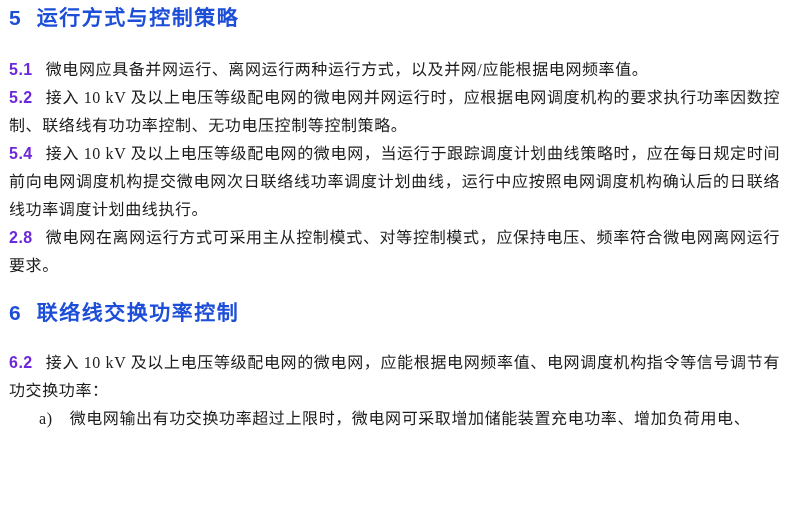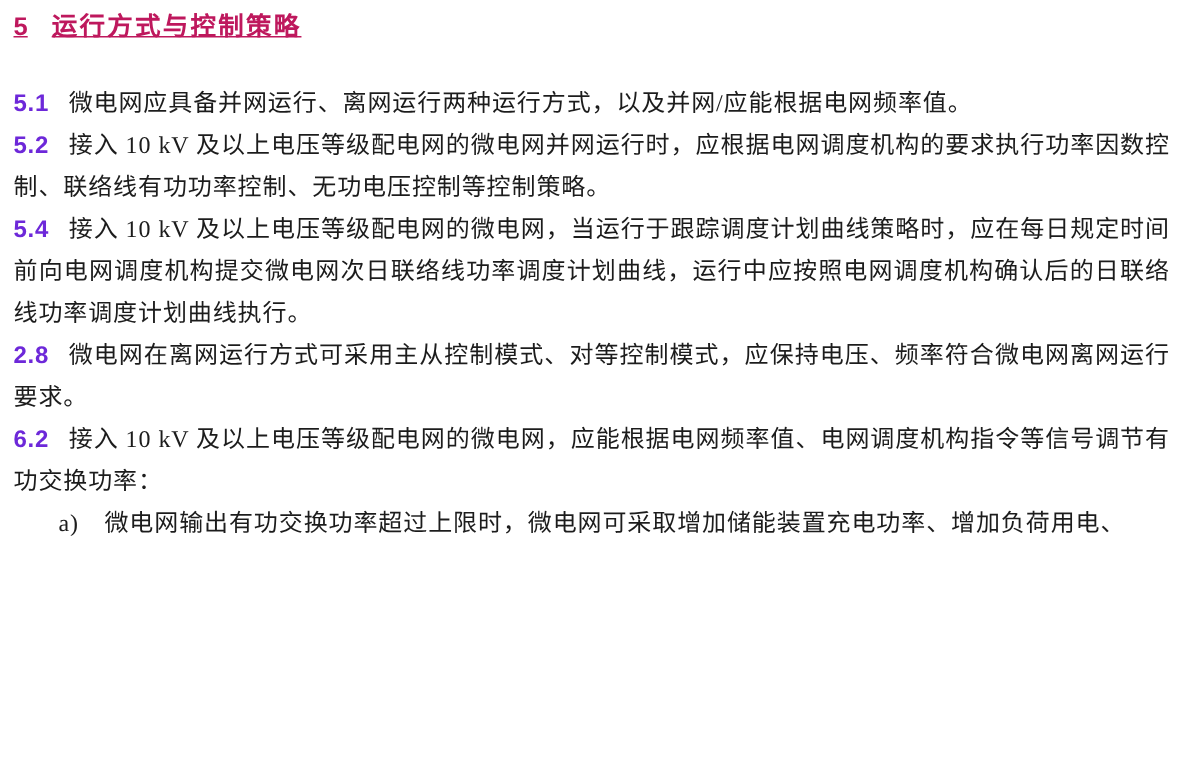--- a/index.html
+++ b/index.html
@@ -18,26 +18,25 @@
     height: 513px;
     padding: 6px 11px 0 9px;
     background: #ffffff;
     color: #1c1c1c;
     font-family: "Liberation Serif", "DejaVu Serif", serif;
     font-size: 16px;
   }
   .section-heading {
     margin: 0 0 26px 0;
     font-family: "Liberation Sans", "DejaVu Sans", sans-serif;
-    font-size: 17px;
+    font-size: 21px;
     font-weight: 700;
     line-height: 24px;
     letter-spacing: 1.5px;
-    color: #be185d;
-    text-decoration: underline;
+    color: #1d4ed8;
   }
   .section-heading.second {
     margin-top: 21px;
     margin-bottom: 24px;
   }
   .section-heading .sec-num {
     margin-right: 16px;
     letter-spacing: 0;
   }
   .clause {
@@ -75,19 +74,20 @@
 
   <p class="clause"><b class="clause-num">5.1</b><span>微电网应具备并网运行、离网运行两种运行方式，以及并网/应能根据电网频率值。</span></p>
 
   <p class="clause"><b class="clause-num">5.2</b><span>接入 10 kV 及以上电压等级配电网的微电网并网运行时，应根据电网调度机构的要求执行功率因数控制、联络线有功功率控制、无功电压控制等控制策略。</span></p>
 
 
   <p class="clause"><b class="clause-num">5.4</b><span>接入 10 kV 及以上电压等级配电网的微电网，当运行于跟踪调度计划曲线策略时，应在每日规定时间前向电网调度机构提交微电网次日联络线功率调度计划曲线，运行中应按照电网调度机构确认后的日联络线功率调度计划曲线执行。</span></p>
 
   <p class="clause"><b class="clause-num">2.8</b><span>微电网在离网运行方式可采用主从控制模式、对等控制模式，应保持电压、频率符合微电网离网运行要求。</span></p>
 
+  <h2 class="section-heading second"><span class="sec-num">6</span><span>联络线交换功率控制</span></h2>
 
 
   <p class="clause"><b class="clause-num">6.2</b><span>接入 10 kV 及以上电压等级配电网的微电网，应能根据电网频率值、电网调度机构指令等信号调节有功交换功率：</span></p>
 
   <p class="subitem"><i class="subitem-num">a)</i><span>微电网输出有功交换功率超过上限时，微电网可采取增加储能装置充电功率、增加负荷用电、</span></p>
 
 </div>
 
 </body></html>

